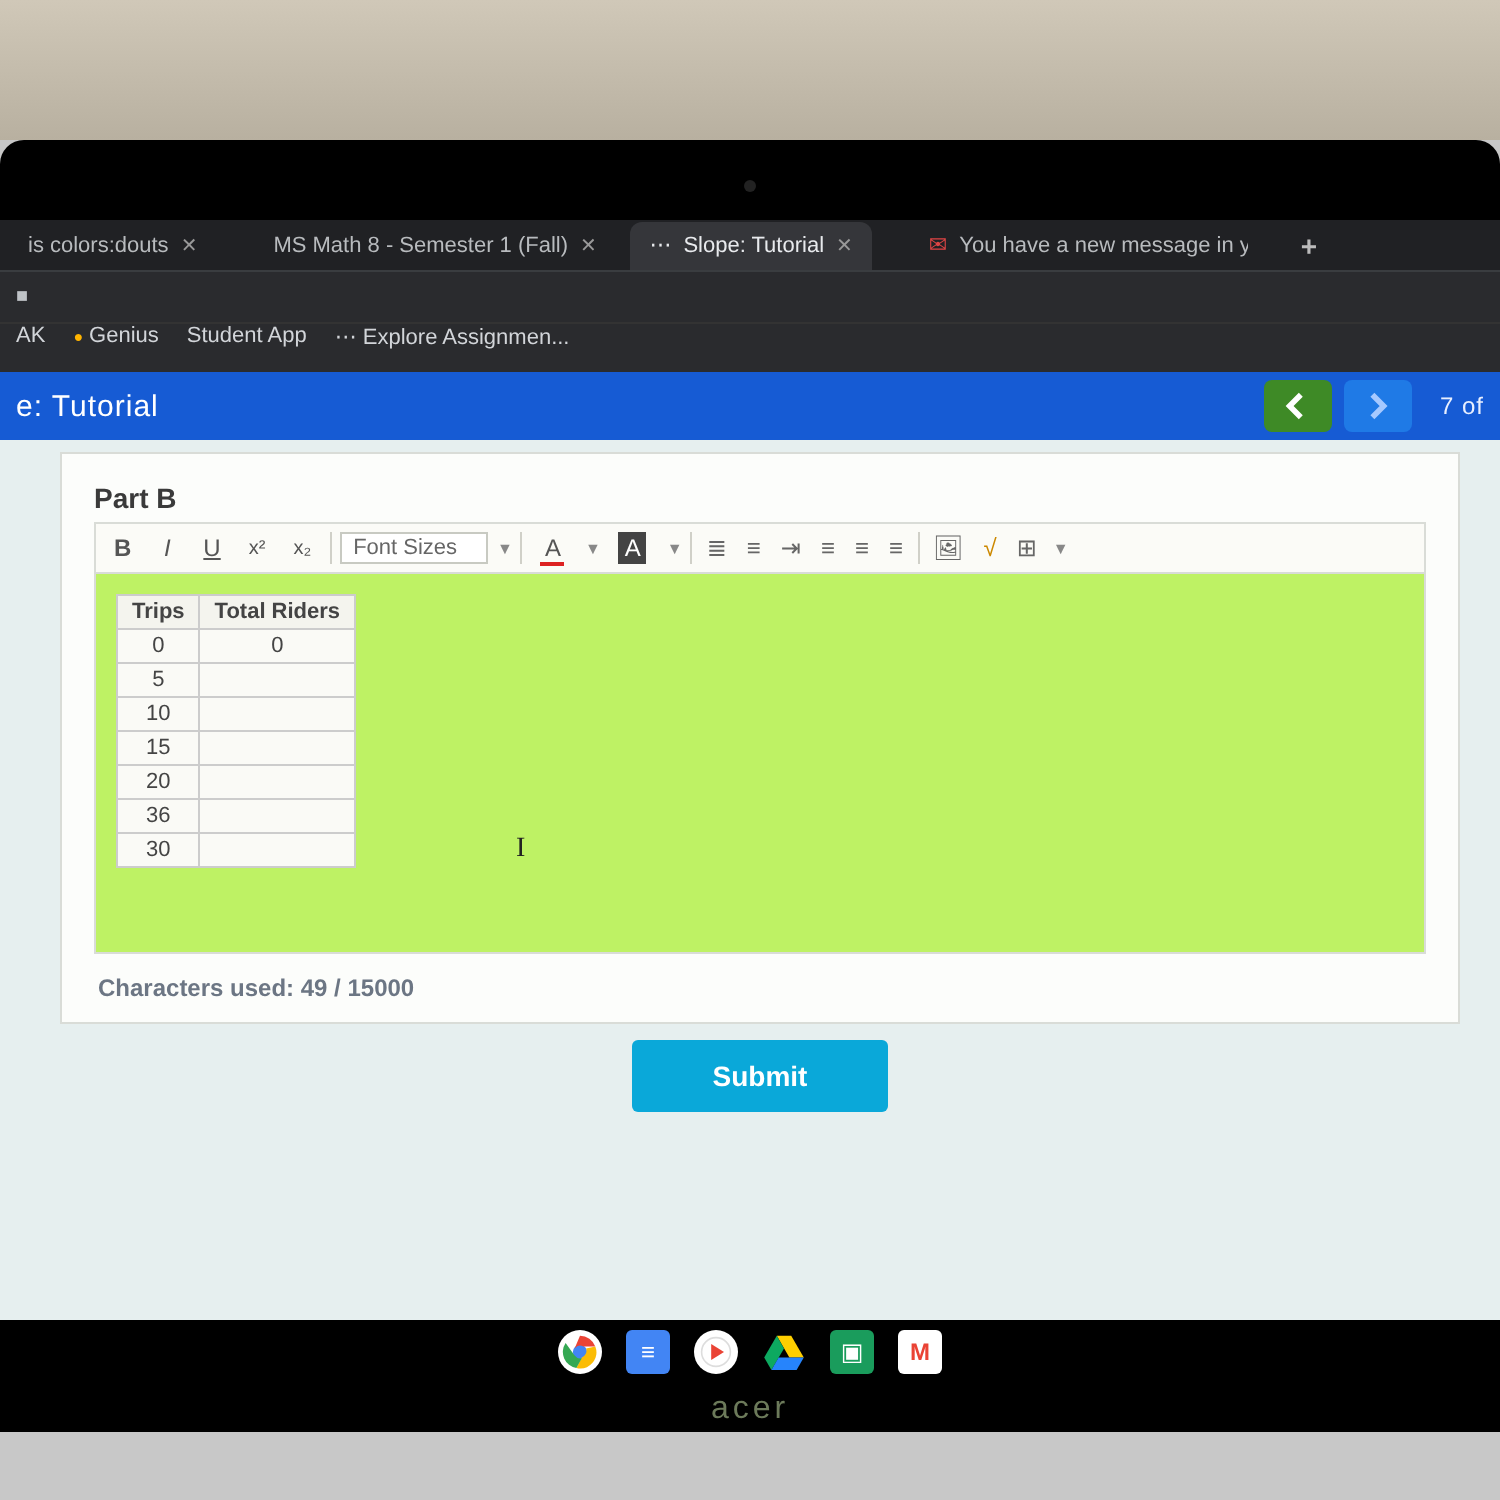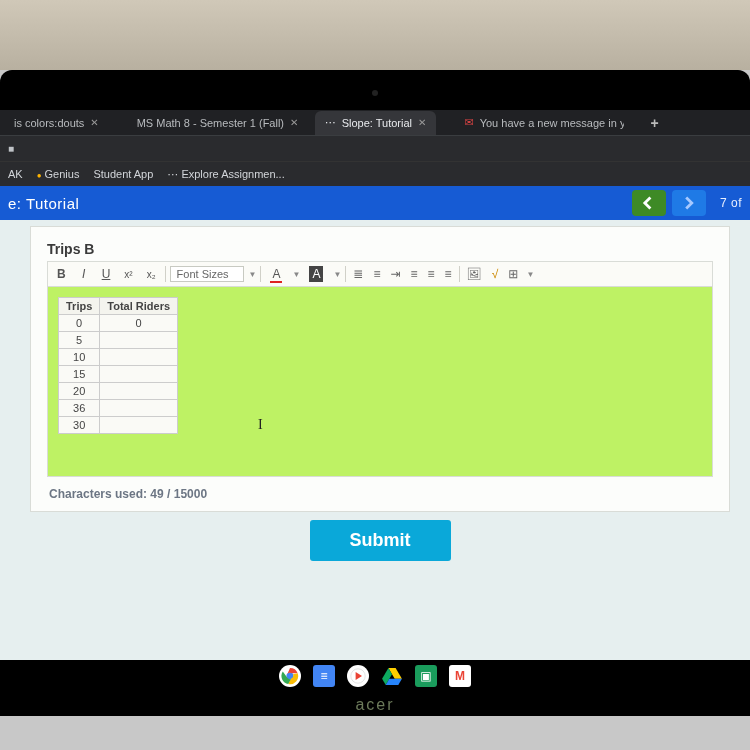--- a/index.html
+++ b/index.html
@@ -14,21 +14,21 @@
   .tab { display:flex; align-items:center; gap:6px; padding:0 10px; height:24px; border-radius:6px 6px 0 0; white-space:nowrap; max-width:170px; overflow:hidden; color:#b8bbbe;}
   .tab.active { background:#35363a; color:#e8eaed; }
   .tab .x { font-size:10px; color:#999; }
   .new-tab { color:#bbb; padding:0 8px; font-size:14px; font-weight:bold;}
 
   .addr-bar { display:flex; align-items:center; height:26px; padding:0 8px; gap:8px; background:#2a2b2e; border-bottom:1px solid #333;}
   .lock { font-size:10px; }
   .url { flex:1; color:#bdc1c6; overflow:hidden; white-space:nowrap; }
   .url .path { color:#6b6f73; }
 
-  .bookmarks { display:flex; align-items:center; height:24px; padding:0 8px; gap:14px; background:#2a2b2e; font-size:11px; color:#d2d5d9;}
+  .bookmarks { display:flex; align-items:flex-start; height:24px; padding:0 8px; gap:14px; background:#2a2b2e; font-size:11px; color:#d2d5d9;}
   .bm-dot { color:#ffb400; font-size:8px; margin-right:3px;}
 
   .tutorial-bar { background:#165bd4; color:#fff; height:34px; display:flex; align-items:center; padding:0 8px; font-size:15px; font-family:"Trebuchet MS",sans-serif; letter-spacing:.5px;}
   .tutorial-bar .title-area{flex:1;}
   .nav-btn { width:34px; height:26px; border-radius:4px; display:flex; align-items:center; justify-content:center; margin-left:6px; font-weight:bold; font-size:14px;}
   .nav-back { background:#3e8a26; }
   .nav-fwd { background:#1f7ae6; }
   .page-ind { margin-left:14px; font-size:12px; color:#e8efff; }
 
   .content-wrap { background:#e6efef; padding:6px 0 0 0; height:440px; overflow:hidden;}
@@ -50,21 +50,21 @@
   .dd{font-size:8px;color:#888;padding-left:1px;}
 
   .editor-body { border:1px solid #d9dcd7; border-top:none; height:190px; padding:10px; background:#bef264; position:relative;}
   table.data { border-collapse:collapse; font-size:11px; color:#444;}
   table.data th, table.data td { border:1px solid #ccc; padding:2px 7px; text-align:center; background:#fafaf6;}
   table.data th { font-weight:bold; background:#f4f4ee;}
   .cursor-i { position:absolute; left:210px; top:130px; font-family:"Times New Roman",serif; font-size:14px; color:#222;}
 
   .char-count { color:#6c7684; font-size:12px; padding:10px 2px 8px;font-weight:bold;}
   .submit-row { text-align:center; padding:8px 0 14px; background:#e6efef; margin:0 20px 0 30px;}
-  .submit-btn { background:#0aa8d9; color:#fff; border:none; padding:10px 40px; font-size:18px; font-weight:bold; border-radius:3px;}
+  .submit-btn { background:#0aa8d9; color:#fff; border:none; padding:10px 40px; font-size:14px; font-weight:bold; border-radius:3px;}
 
   .shelf { background:#000; height:32px; display:flex; justify-content:center; align-items:center; gap:12px;}
   .app{width:22px;height:22px;border-radius:50%;display:flex;align-items:center;justify-content:center;font-size:12px;}
   .brand { background:#000;text-align:center;color:#6c7a5a;font-size:16px;letter-spacing:2px;padding:4px 0 2px;}
 </style>
 </head>
 <body>
 
 <div class="photo-room"></div>
 <div class="laptop-bezel">
@@ -113,21 +113,21 @@
   <div class="nav-btn nav-fwd">
     <svg width="14" height="14" viewBox="0 0 10 10">
         <path d="M3 1 L7 5 L3 9" stroke="#a6c9ff" stroke-width="2" fill="none"></path>
       </svg>
   </div>
   <div class="page-ind">7 of </div>
 </div>
 
 <div class="content-wrap">
   <div class="card">
-    <div class="part-title">Trips B</div>
+    <div class="part-title">Part B</div>
 
     <div class="editor-toolbar">
       <span class="tb-btn bold">B</span>
       <span class="tb-btn italic">I</span>
       <span class="tb-btn under">U</span>
       <span class="tb-btn sup">x²</span>
       <span class="tb-btn sup">x₂</span>
       <span class="tb-sep"></span>
       <span class="font-sel"><span>Font Sizes</span></span>
         <span class="dd">▼</span>

